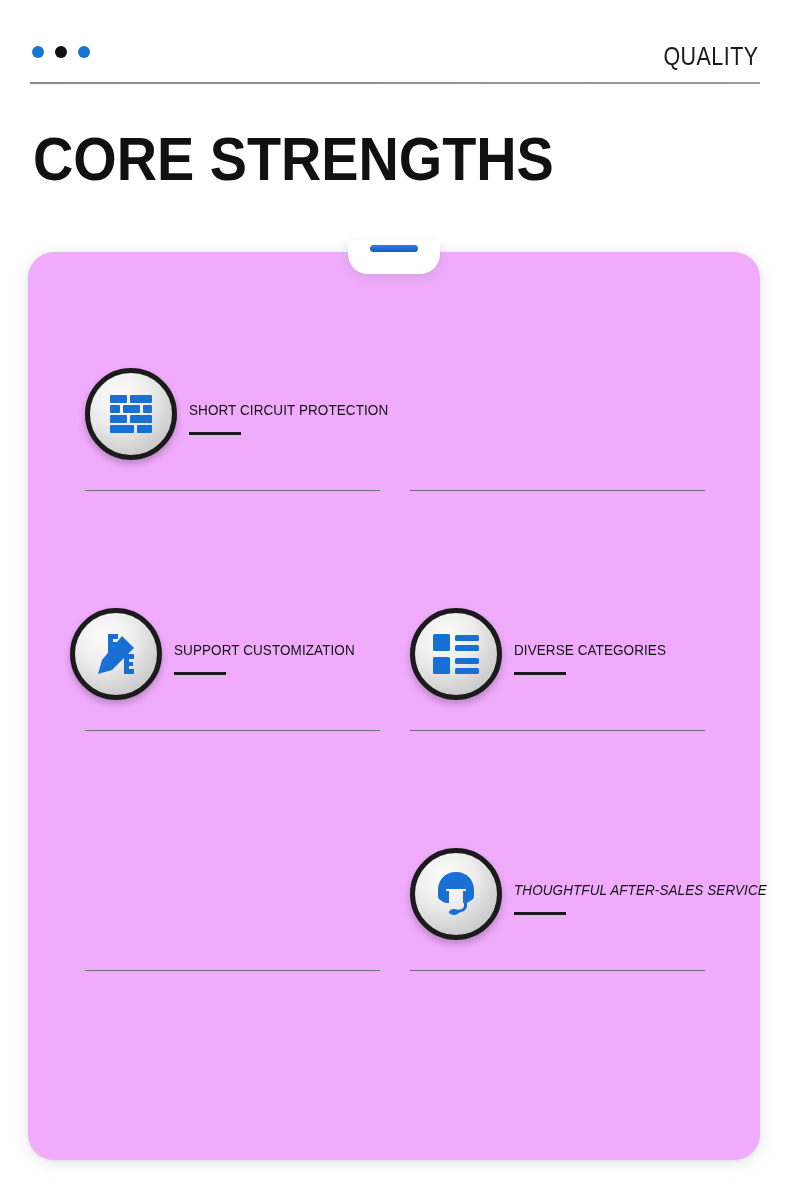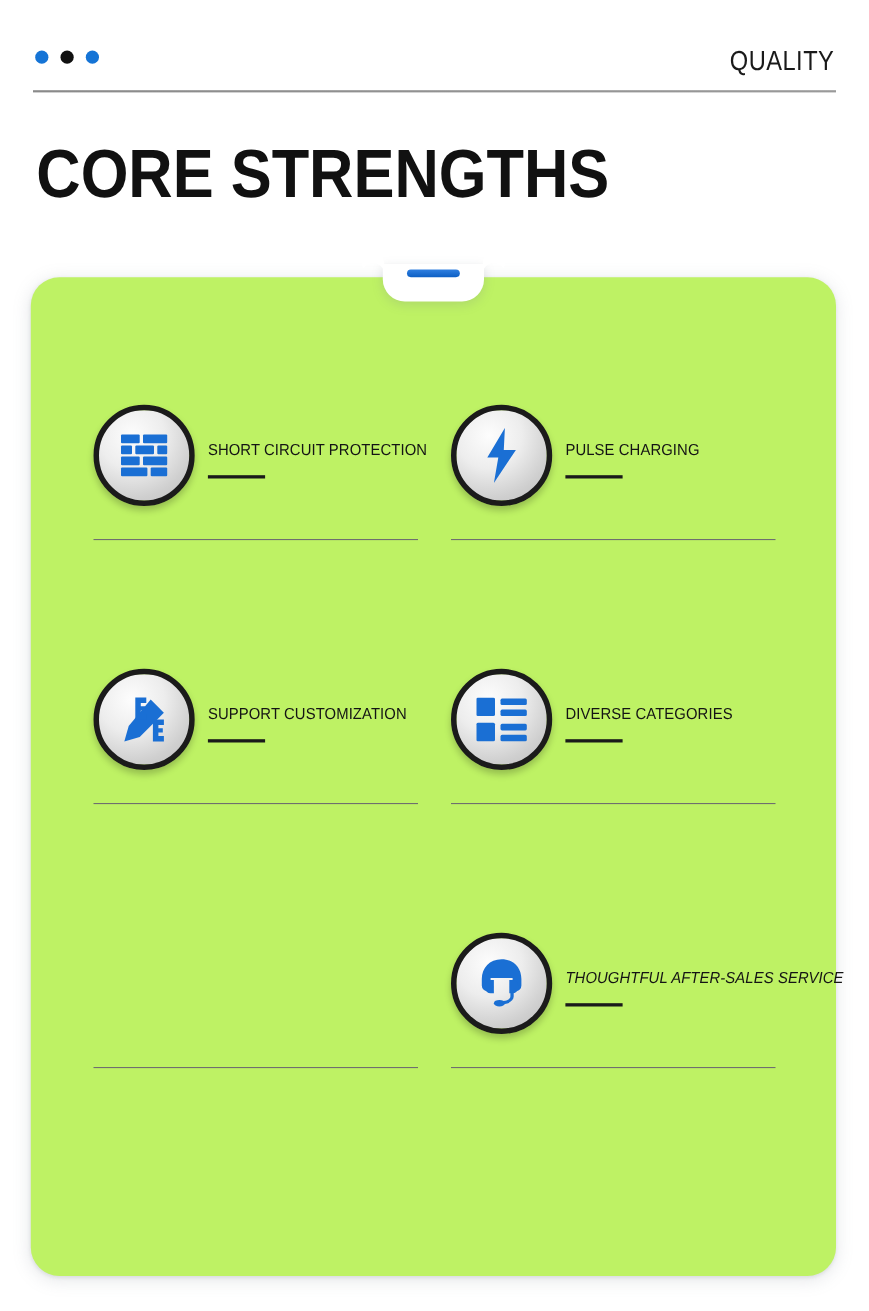--- a/index.html
+++ b/index.html
@@ -36,21 +36,21 @@
     font-size:62px; line-height:62px; font-weight:700;
     color:#111111; letter-spacing:0px;
     font-family:"Liberation Sans Narrow","Liberation Sans", sans-serif;
     transform:scaleX(.90); transform-origin:left center;
     white-space:nowrap;
   }
 
   
   .card {
     position:absolute; left:28px; top:252px; width:732px; height:908px;
-    background:#bef264; border-radius:26px;
+    background:#f0abfc; border-radius:26px;
     box-shadow:0 3px 16px rgba(120,128,138,.20), 0 1px 3px rgba(120,128,138,.14);
   }
   
   .notch {
     position:absolute; left:50%; top:-12px; transform:translateX(-50%);
     width:92px; height:34px;
     background:#ffffff;
     border-radius:0 0 20px 20px;
     box-shadow:0 3px 10px rgba(120,128,138,.22);
   }
@@ -97,21 +97,21 @@
     background:#1a1a1a;
   }
   .row-rule {
     position:absolute; width:295px; height:1px;
     background:#6f6f6f;
   }
 
   
   .f0 { left:57px;  top:116px; }
   .f1 { left:382px; top:116px; }
-  .f2 { left:57px;  top:356px;text-align:right; }
+  .f2 { left:42px;  top:356px;text-align:right; }
   .f3 { left:382px; top:356px; }
   .f4 { left:57px;  top:596px; }
   .f5 { left:382px; top:596px;font-style:italic; }
 
   .r0 { left:57px;  top:238px; }
   .r1 { left:382px; top:238px; }
   .r2 { left:57px;  top:478px; }
   .r3 { left:382px; top:478px; }
   .r4 { left:57px;  top:718px; }
   .r5 { left:382px; top:718px; }
@@ -158,29 +158,20 @@
               <rect x="2" y="32" width="24" height="8" rx="1"></rect>
               <rect x="29" y="32" width="15" height="8" rx="1"></rect>
             </g>
           </svg>
         </div>
         <div class="label">SHORT CIRCUIT PROTECTION</div>
         <div class="short-rule"></div>
       </div>
       <div class="row-rule r0"></div>
 
-      <div class="feature f1">
-        <div class="icon-badge">
-          <svg width="34" height="50" viewBox="0 0 34 50" aria-hidden="true">
-            <path d="M20 0 L4 27 H14 L10 50 L30 20 H19 Z" fill="#1a6fd4"></path>
-          </svg>
-        </div>
-        <div class="label">PULSE CHARGING</div>
-        <div class="short-rule"></div>
-      </div>
       <div class="row-rule r1"></div>
 
       <div class="feature f2">
         <div class="icon-badge">
           <svg width="48" height="48" viewBox="0 0 48 48" aria-hidden="true">
             <g fill="#1a6fd4">
 
               <path d="M30 6 L42 18 L20 40 L6 44 L10 30 Z"></path>
 
               <path d="M16 4 h10 v5 h-5 v3 h4 v4 h-4 v3 h5 v5 h-10 z"></path>

